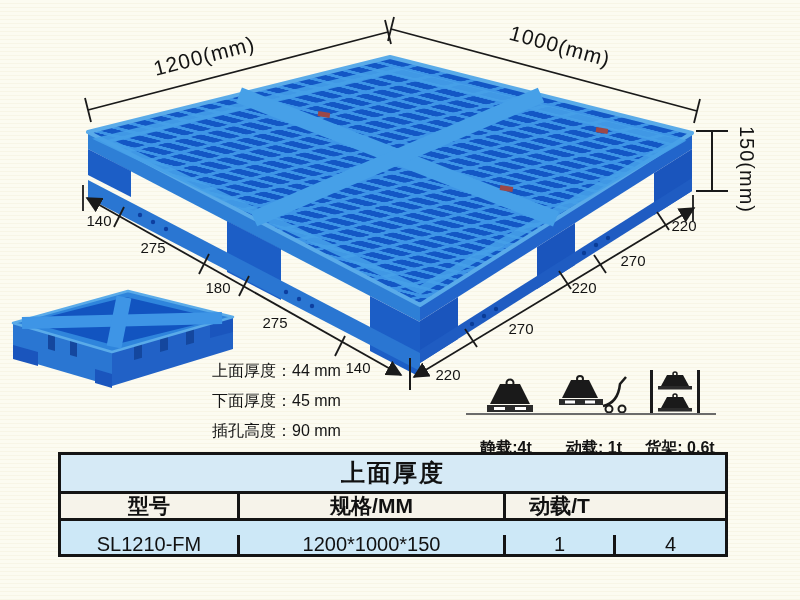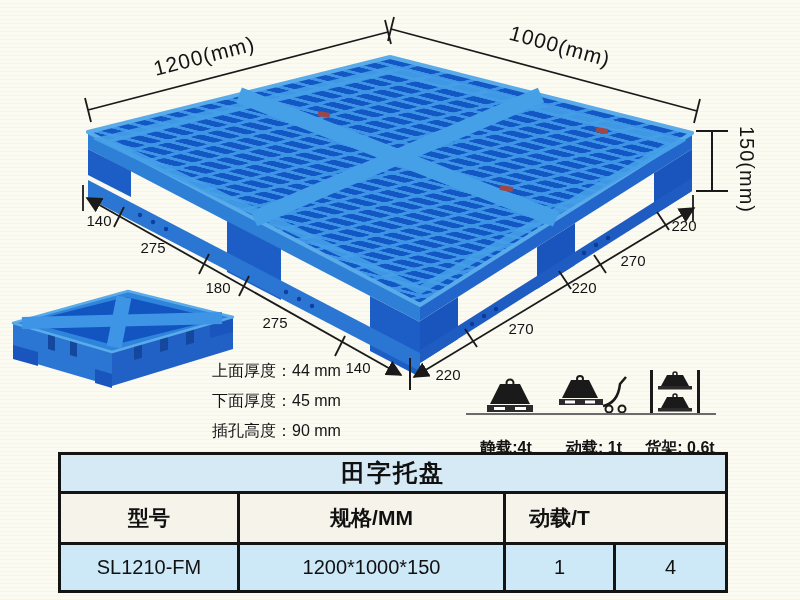--- a/index.html
+++ b/index.html
@@ -19,24 +19,24 @@
   .icon-label{position:absolute;top:438px;font-size:16px;font-weight:600;color:#141414;
          text-align:center;white-space:nowrap;}
   .spec{position:absolute;left:58px;top:452px;width:664px;border:3px solid #141414;
         box-sizing:content-box;background:#fff;}
   .spec-title{height:36px;background:#d6eaf6;border-bottom:3px solid #141414;
         display:flex;align-items:center;justify-content:center;
         font-size:24px;font-weight:bold;color:#111;letter-spacing:2px;}
   .spec-row{display:grid;grid-template-columns:176px 266px 110px 112px;}
   .spec-row.header{background:#f6f3ea;border-bottom:3px solid #141414;}
   .spec-row.data{background:#cde8f7;}
-  .spec-cell{height:48px;display:flex;align-items:center;justify-content:center;
+  .spec-cell{height:24px;display:flex;align-items:center;justify-content:center;
         font-size:21px;color:#111;box-sizing:border-box;}
   .spec-row.header .spec-cell{font-weight:600;}
-  .spec-row.data .spec-cell{height:45px;font-size:20px;}
+  .spec-row.data .spec-cell{height:19px;font-size:20px;margin-top:14px;}
   .spec-cell + .spec-cell{border-left:3px solid #141414;}
 </style>
 </head>
 <body>
 
 <div class="canvas">
 
 <svg width="800" height="450" viewBox="0 0 800 450" style="position:absolute;left:0;top:0;">
   <defs>
     <pattern id="mesh" width="30" height="17" patternUnits="userSpaceOnUse" patternTransform="matrix(0.97,0.245,-0.97,0.24,390,57)">
@@ -198,21 +198,21 @@
   <rect x="12" y="40" width="34" height="3.5" fill="#2b2b2b"></rect>
 </svg>
 
 <div class="icon-baseline"></div>
 
 <div class="icon-label" style="left:468px;width:76px;">静载:4t</div>
 <div class="icon-label" style="left:548px;width:92px;">动载: 1t</div>
 <div class="icon-label" style="left:634px;width:92px;">货架: 0.6t</div>
 
 <div class="spec">
-  <div class="spec-title">田字托盘</div>
+  <div class="spec-title">上面厚度</div>
   <div class="spec-row header">
     <div class="spec-cell">型号</div>
     <div class="spec-cell">规格/MM</div>
     <div class="spec-cell">动载/T</div>
   </div>
   <div class="spec-row data">
     <div class="spec-cell">SL1210-FM</div>
     <div class="spec-cell">1200*1000*150</div>
     <div class="spec-cell">1</div>
     <div class="spec-cell">4</div>

